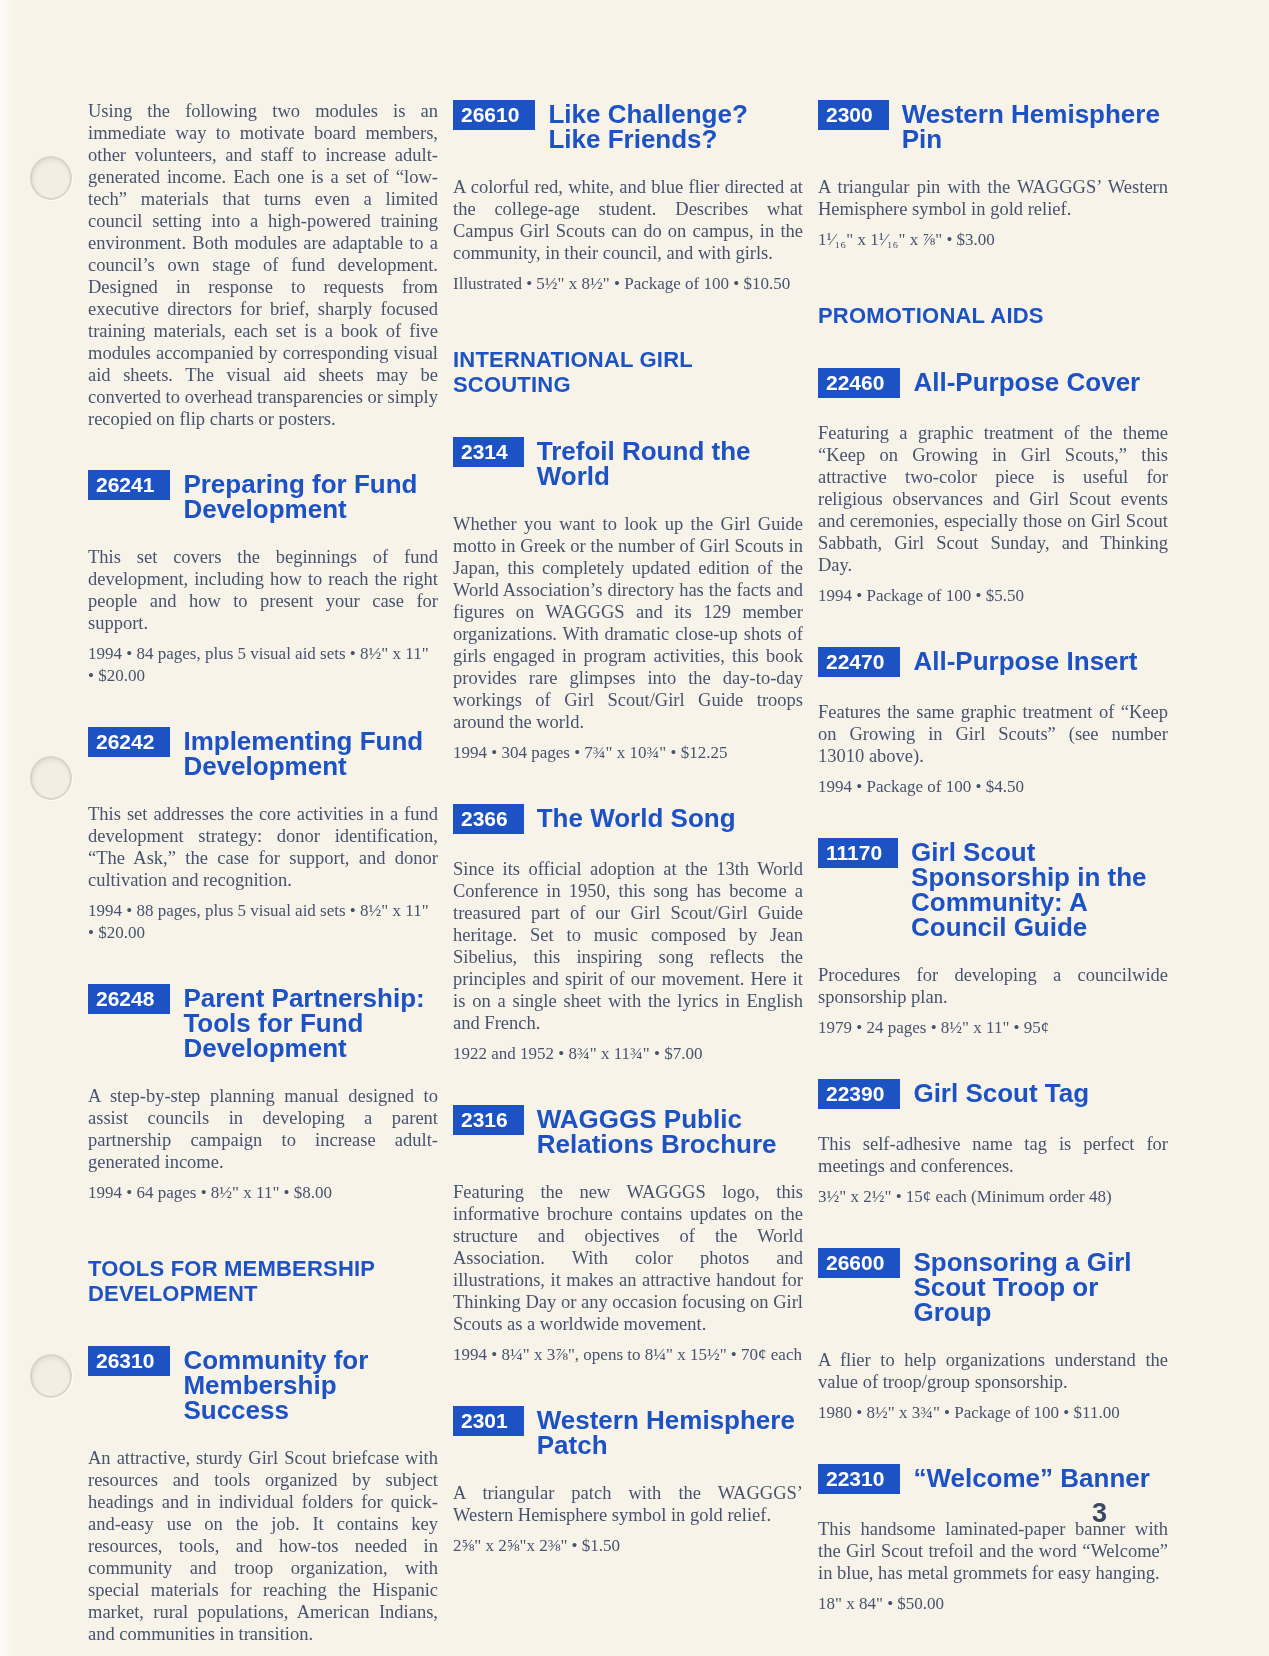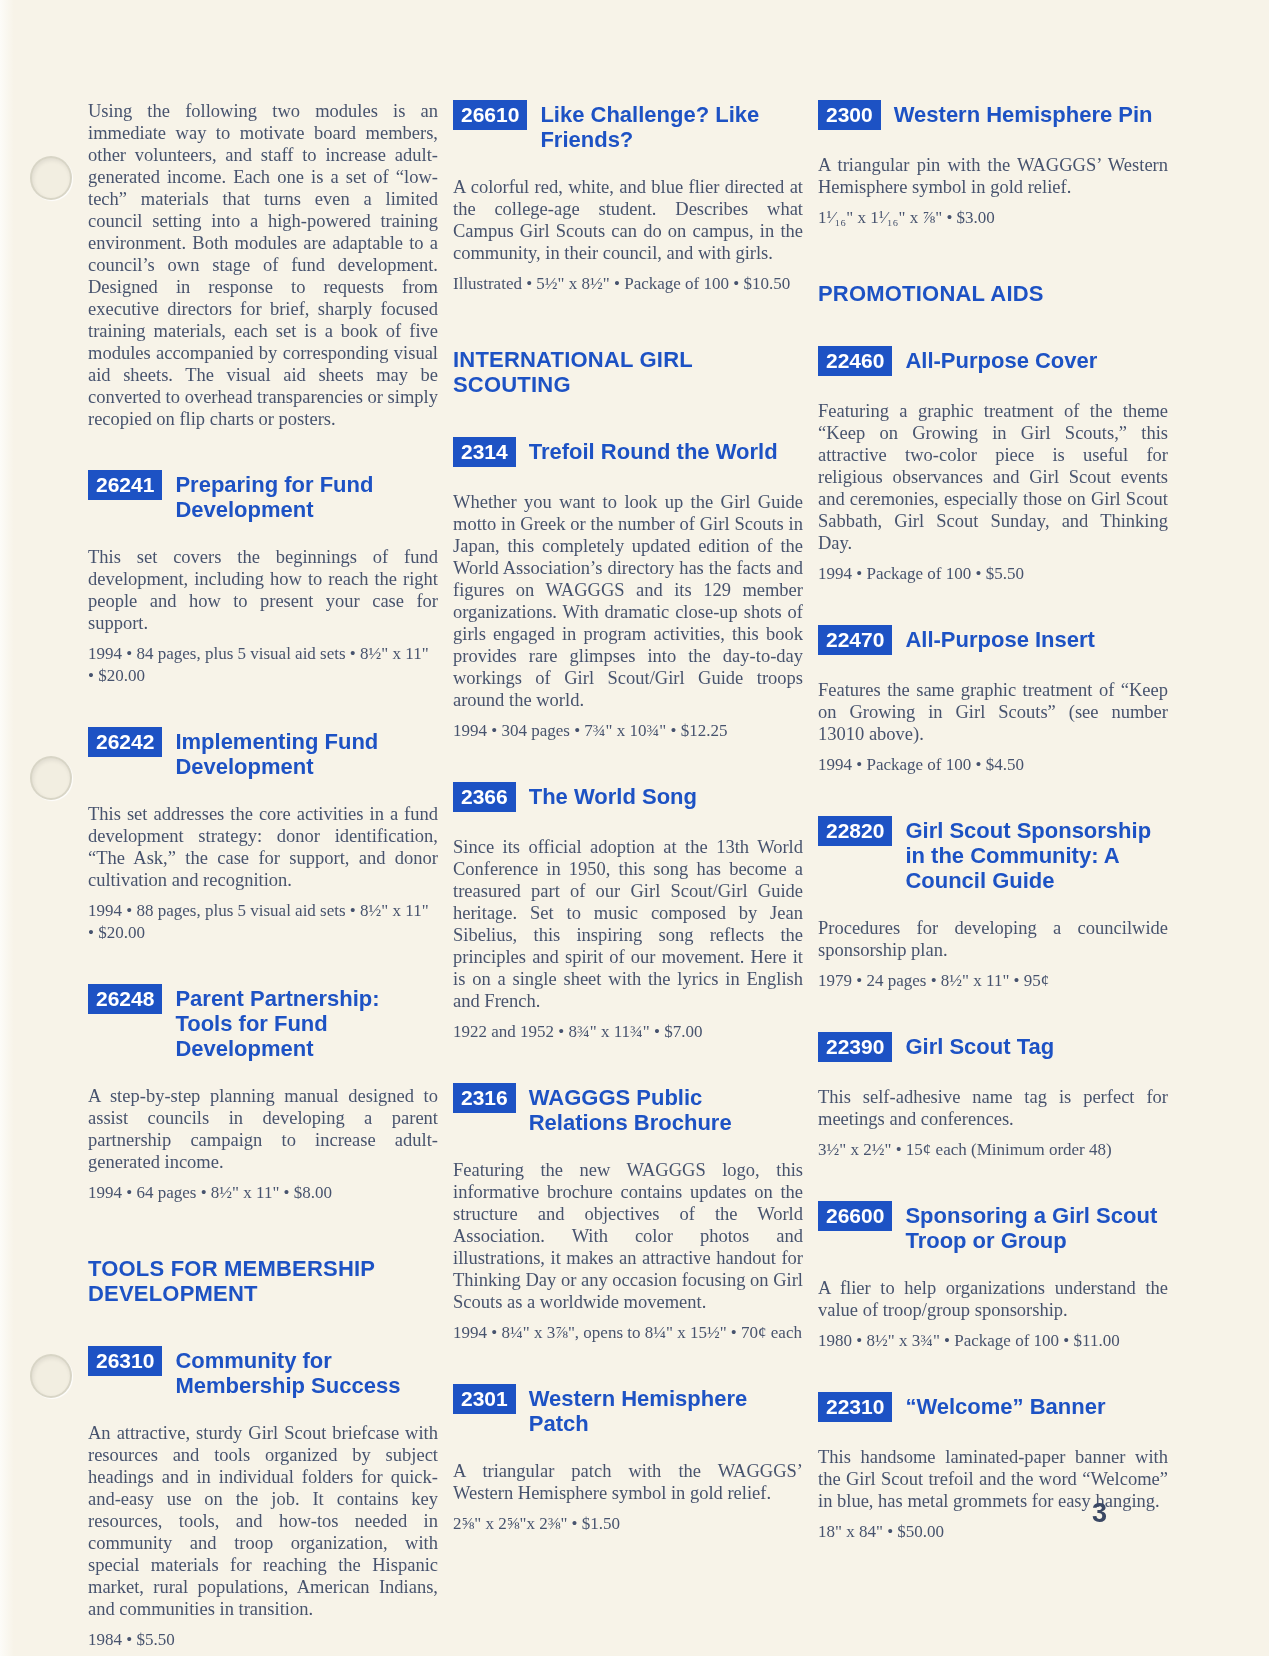--- a/index.html
+++ b/index.html
@@ -43,25 +43,25 @@
   }
   .item { margin-top:40px; }
   .column > .item:first-child, .column > .heading:first-child, .column > .intro:first-child { margin-top:0; }
 
   .item-head { display:flex; align-items:flex-start; }
   .badge {
     flex:0 0 auto;
     background:#1d52c4; color:#ffffff;
     font-family:"Liberation Sans","DejaVu Sans",sans-serif;
     font-weight:bold; font-size:21px; line-height:25px;
-    padding:2px 8px 3px 8px; margin-right:13px;
+    padding:2px 16px 3px 8px; margin-right:13px;
   }
   .item-title {
     font-family:"Liberation Sans","DejaVu Sans",sans-serif;
-    font-weight:bold; font-size:22px; line-height:25px;
+    font-weight:bold; font-size:26px; line-height:25px;
     color:#1d52c4; padding-top:2px;
   }
   .item-body {
     font-size:18.5px; line-height:22px; color:#47536e;
     text-align:justify; margin-top:24px;
   }
   .item-spec {
     font-size:17px; line-height:22px; color:#47536e;
     margin-top:9px;
   }
@@ -179,21 +179,21 @@
         <div class="item">
           <div class="item-head">
             <span class="badge">22470</span>
             <span class="item-title">All-Purpose Insert</span>
           </div>
           <div class="item-body">Features the same graphic treatment of “Keep on Growing in Girl Scouts” (see number 13010 above).</div>
           <div class="item-spec">1994 • Package of 100 • $4.50</div>
         </div>
         <div class="item">
           <div class="item-head">
-            <span class="badge">22820</span>
+            <span class="badge">11170</span>
             <span class="item-title">Girl Scout Sponsorship in the Community: A Council Guide</span>
           </div>
           <div class="item-body">Procedures for developing a councilwide sponsorship plan.</div>
           <div class="item-spec">1979 • 24 pages • 8½" x 11" • 95¢</div>
         </div>
         <div class="item">
           <div class="item-head">
             <span class="badge">22390</span>
             <span class="item-title">Girl Scout Tag</span>
           </div>

